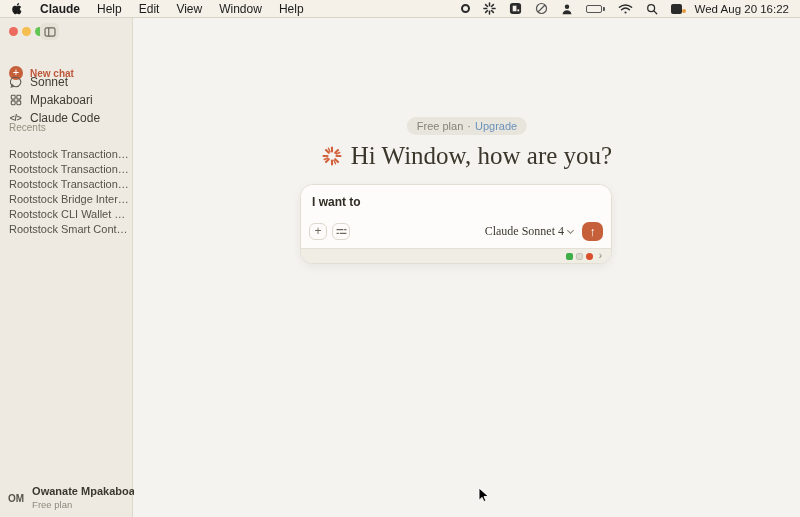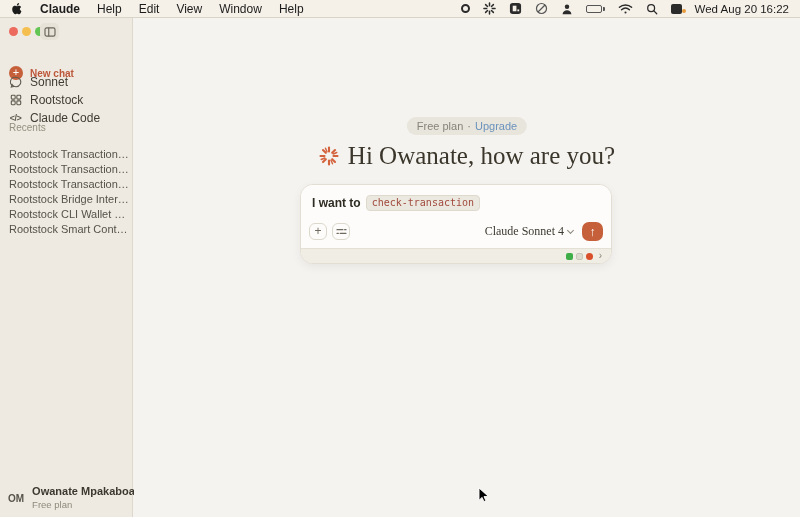--- a/index.html
+++ b/index.html
@@ -198,21 +198,21 @@
     </div>
     <div class="nav-row" style="top:74px;">
       <span class="nav-ic">
         <svg width="12" height="12" viewBox="0 0 14 14" fill="none" stroke="#5f5b50" stroke-width="1.3">
           <rect x="1.5" y="1.5" width="4.5" height="4.5" rx="1"></rect>
             <rect x="8" y="1.5" width="4.5" height="4.5" rx="1"></rect>
           <rect x="1.5" y="8" width="4.5" height="4.5" rx="1"></rect>
             <rect x="8" y="8" width="4.5" height="4.5" rx="1"></rect>
           </svg>
       </span>
-      <span class="nlbl">Rootstock</span>
+      <span class="nlbl">Mpakaboari</span>
     </div>
     <div class="nav-row" style="top:92px;">
       <span class="nav-ic code-glyph">&lt;/&gt;</span>
       <span class="nlbl">Claude Code</span>
     </div>
 
     <div class="recents-h">Recents</div>
     <div class="recent" style="top:130px;">Rootstock Transaction Check</div>
     <div class="recent" style="top:145px;">Rootstock Transaction Verification</div>
     <div class="recent" style="top:160px;">Rootstock Transaction Verification</div>
@@ -248,28 +248,27 @@
           <line x1="4" y1="4" x2="6.8" y2="6.8"></line>
             <line x1="13.2" y1="13.2" x2="16" y2="16"></line>
           <line x1="4" y1="16" x2="6.8" y2="13.2"></line>
             <line x1="13.2" y1="6.8" x2="16" y2="4"></line>
           <line x1="6.5" y1="2.2" x2="8" y2="5.8" stroke-width="1.4"></line>
             <line x1="12" y1="14.2" x2="13.5" y2="17.8" stroke-width="1.4"></line>
           <line x1="2.2" y1="13.5" x2="5.8" y2="12" stroke-width="1.4"></line>
             <line x1="14.2" y1="8" x2="17.8" y2="6.5" stroke-width="1.4"></line>
         </svg>
       </span>
-      <span class="gtext">Hi Owanate, how are you?</span>
+      <span class="gtext">Hi Window, how are you?</span>
     </div>
 
     <div class="composer">
       <div class="c-white">
         <div class="prompt">
           <span class="pw">I want to</span>
-          <span class="chip">check-transaction</span>
         </div>
         <div class="c-controls">
           <span class="sq-btn">
             <span class="plus-g">+</span>
           </span>
           <span class="sq-btn">
             <svg width="11" height="9" viewBox="0 0 12 10" stroke="#6f6b60" stroke-width="1.4" stroke-linecap="round">
               <line x1="1" y1="3" x2="7.5" y2="3"></line>
                 <line x1="9.5" y1="3" x2="11" y2="3"></line>
               <line x1="1" y1="7" x2="2.5" y2="7"></line>

